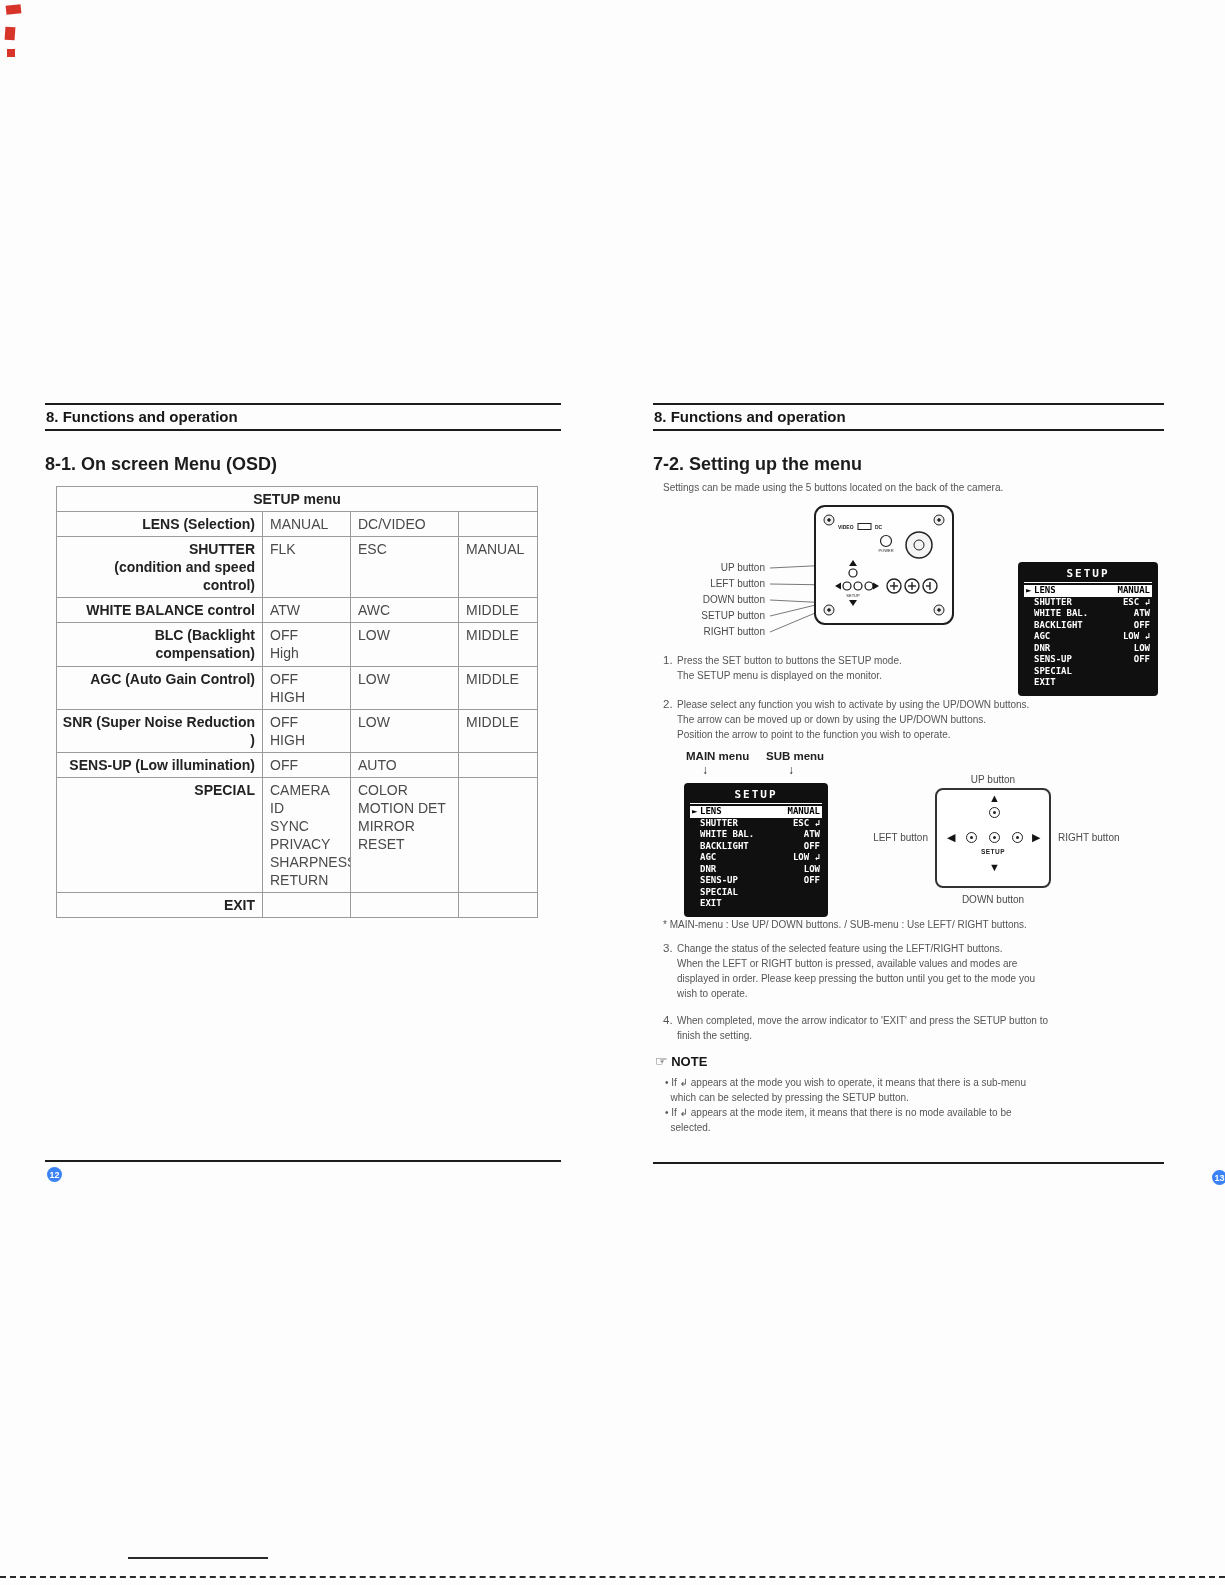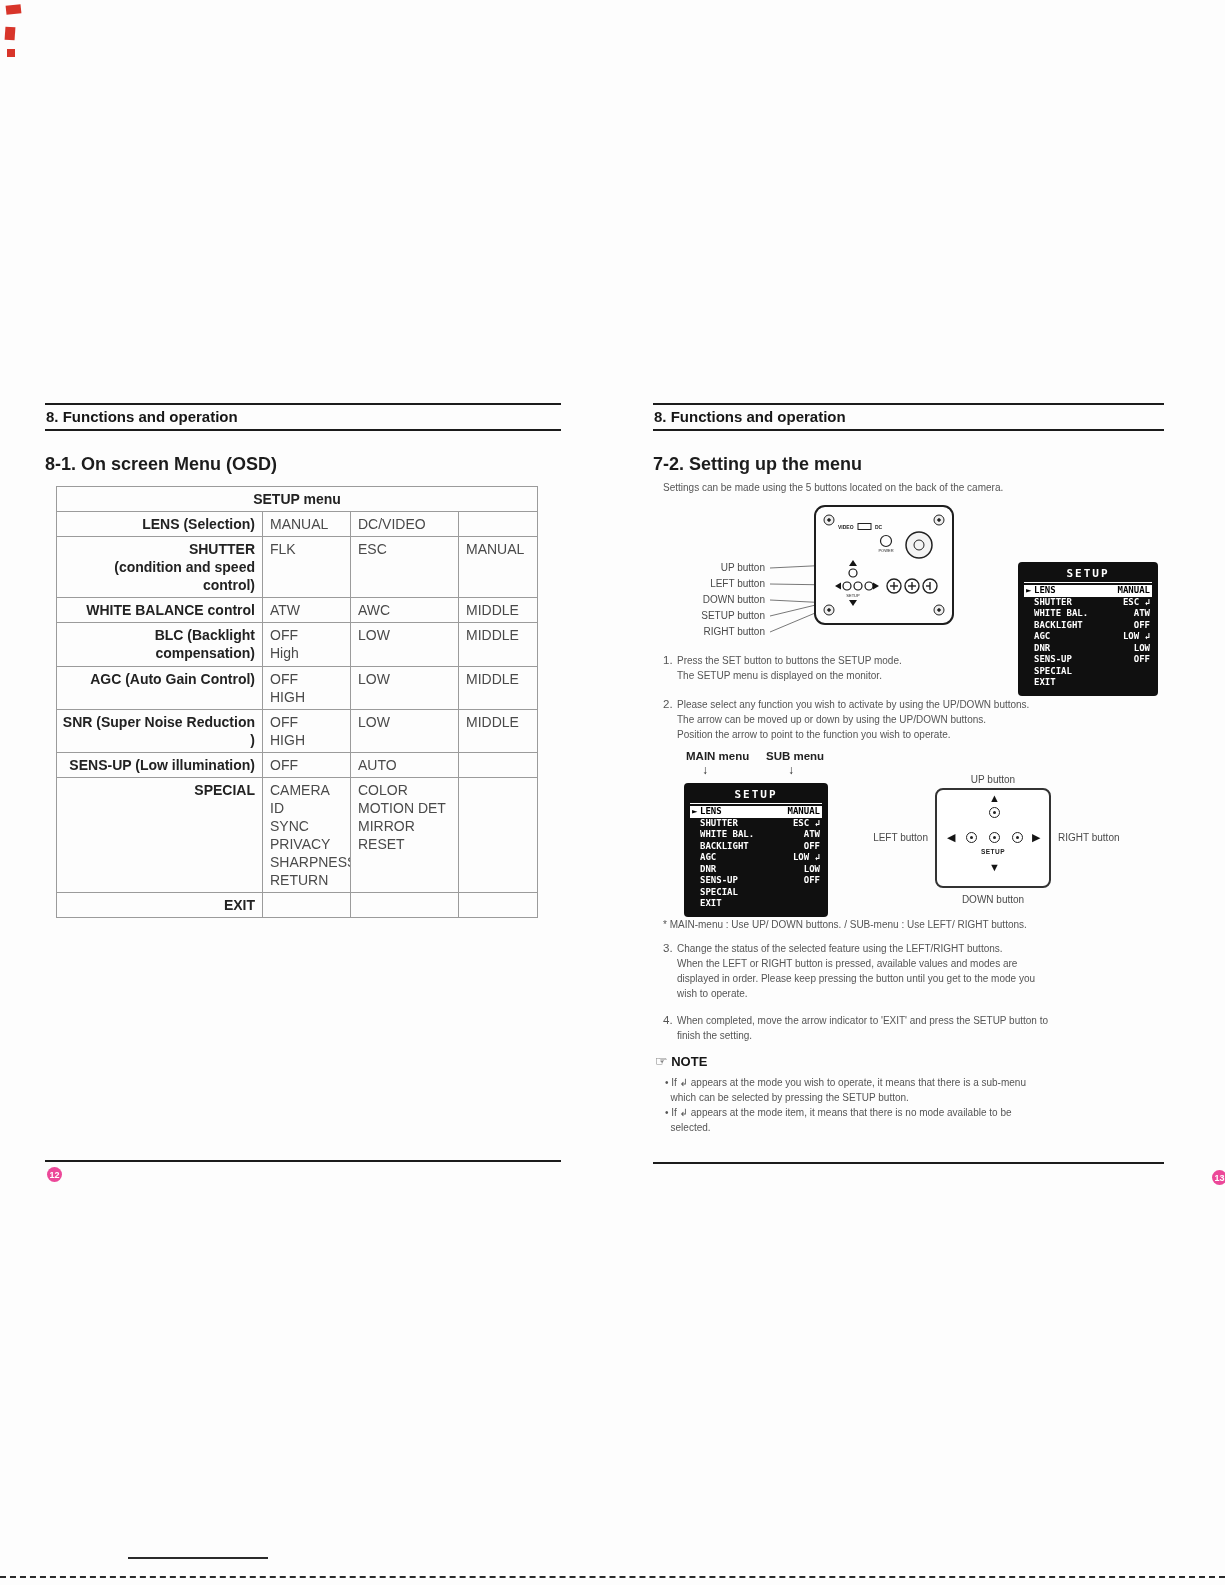--- a/index.html
+++ b/index.html
@@ -51,21 +51,21 @@
   .pad-setup { position:absolute; width:100%; text-align:center; top:58px;
                font-size:6.5px; font-weight:bold; color:#222; letter-spacing:.5px; }
   .pad-label { font-size:10px; color:#4a4a4a; }
 
   .menu-lbl { font-size:11.5px; font-weight:bold; color:#222; }
   .dn-arrow { font-size:12px; color:#222; }
 
   .note-head { font-size:13px; font-weight:bold; color:#161616; }
   .note-hand { font-size:14px; font-weight:normal; }
 
-  .pgnum { width:15px; height:15px; border-radius:50%; background:#ec4899; color:#fff;
+  .pgnum { width:15px; height:15px; border-radius:50%; background:#3b82f6; color:#fff;
            font-size:9px; font-weight:bold; display:flex; align-items:center; justify-content:center; }
 
   .redmark { position:absolute; background:#d8352a; }
   .dashed-bottom { position:absolute; left:0; top:1576px; width:1225px; border-top:2px dashed #2a2a2a; }
 </style>
 </head>
 <body>
 
 <div class="redmark" style="left:6px; top:5px; width:15px; height:9px; transform:rotate(-6deg);"></div>
 <div class="redmark" style="left:5px; top:27px; width:10px; height:13px; transform:rotate(4deg);"></div>

